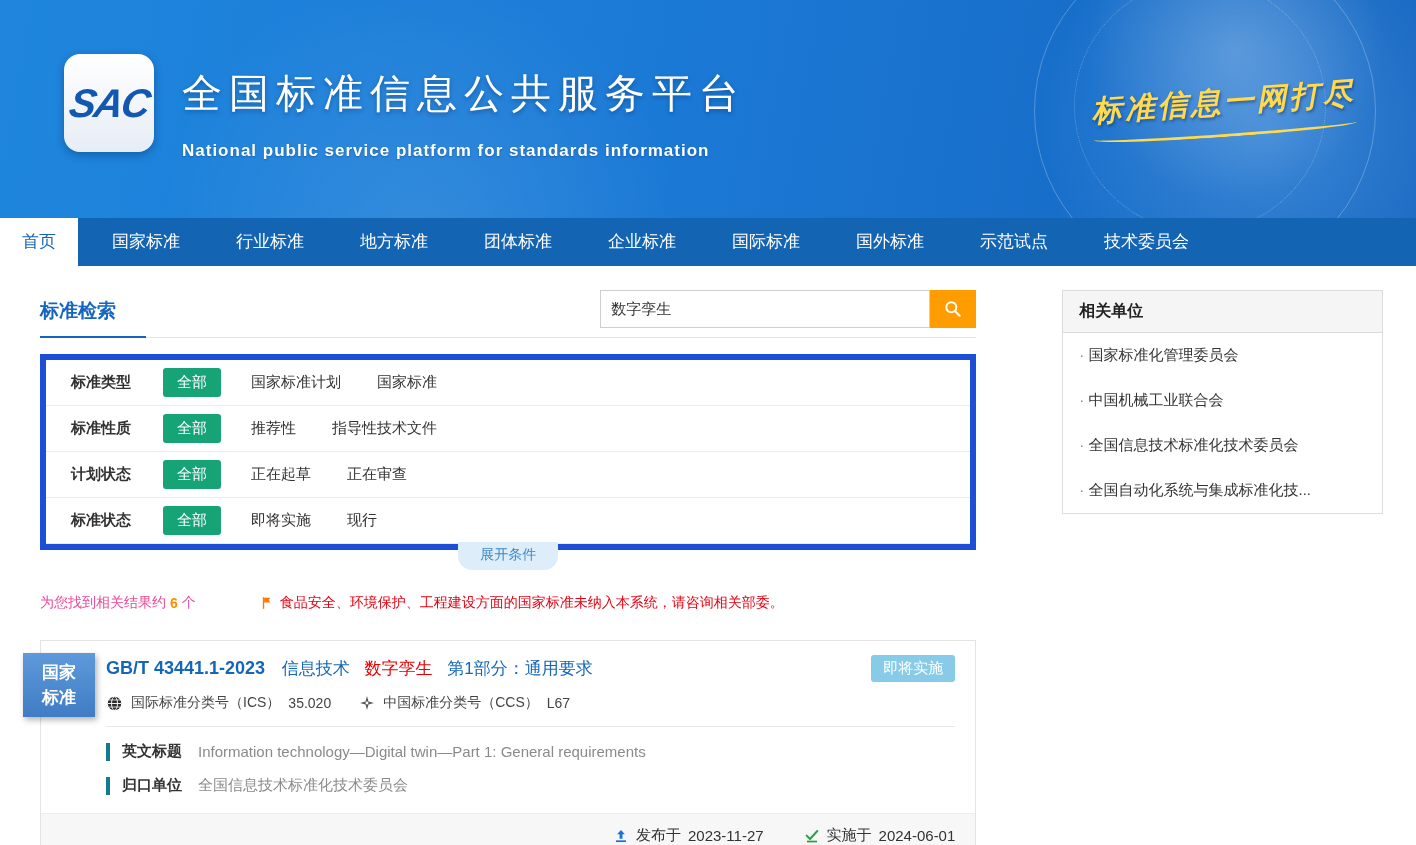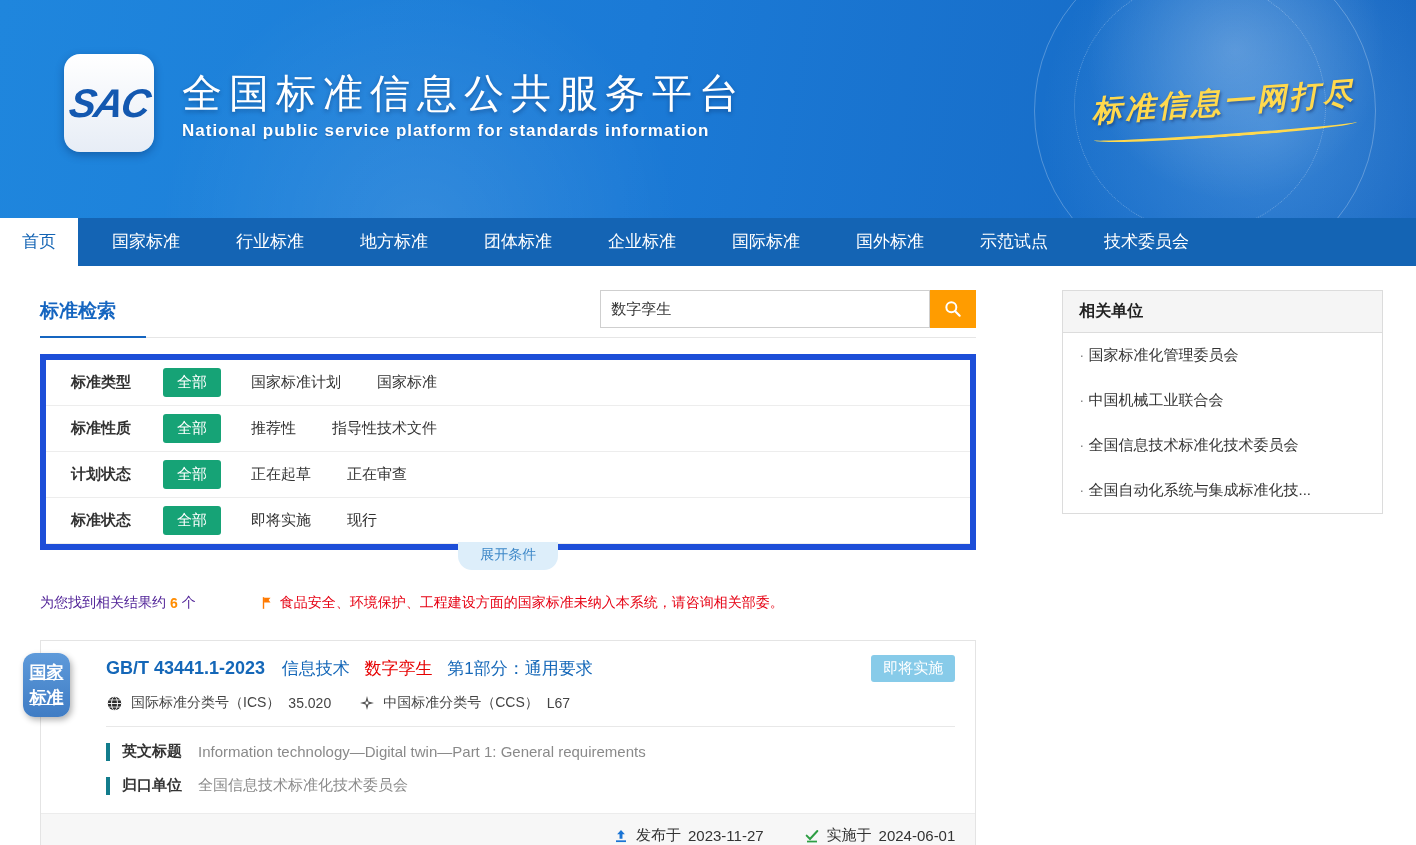--- a/index.html
+++ b/index.html
@@ -17,21 +17,21 @@
   .site-header::before { content:""; position:absolute; right:40px; top:-60px; width:340px; height:340px;
     border:1px solid rgba(255,255,255,.25); border-radius:50%; }
   .site-header::after { content:""; position:absolute; right:90px; top:-20px; width:250px; height:250px;
     border:1px dotted rgba(255,255,255,.30); border-radius:50%; }
   .logo-box { position:absolute; left:64px; top:54px; width:90px; height:98px;
     background:linear-gradient(180deg,#ffffff,#e7edf6); border-radius:16px;
     display:flex; align-items:center; justify-content:center; box-shadow:0 3px 8px rgba(0,30,80,.35); }
   .logo-text { font-style:italic; font-weight:bold; font-size:40px; color:#1358b0; letter-spacing:-2px; transform:skewX(-10deg); }
   .title-block { position:absolute; left:182px; top:66px; color:#fff; }
   .site-title { font-size:40px; font-weight:normal; letter-spacing:7px; margin:0; text-shadow:0 2px 4px rgba(0,20,60,.35); }
-  .site-subtitle { margin-top:0; font-size:17px; font-weight:bold; letter-spacing:1px; text-shadow:0 1px 2px rgba(0,20,60,.3); }
+  .site-subtitle { margin-top:20px; font-size:17px; font-weight:bold; letter-spacing:1px; text-shadow:0 1px 2px rgba(0,20,60,.3); }
   .slogan { position:absolute; left:1092px; top:82px; font-size:30px; font-weight:bold; font-style:italic;
     color:#ffd94e; transform:rotate(-4deg); letter-spacing:3px; text-shadow:1px 2px 3px rgba(20,40,90,.5); z-index:2; }
   .slogan::after { content:""; display:block; height:9px; margin-top:2px;
     border-bottom:3px solid #ffd94e; border-radius:0 0 100% 100%; }
 
   
   .main-nav { display:flex; background:#1464b4; height:48px; gap:12px; }
   .nav-item { color:#fff; font-size:17px; line-height:48px; padding:0 22px; cursor:pointer; white-space:nowrap; }
   .nav-item.active { background:#fff; color:#1464b4; }
 
@@ -53,30 +53,30 @@
   .filter-row { display:flex; align-items:center; height:46px; padding-left:25px; border-bottom:1px solid #ededed; }
   .filter-row:last-child { border-bottom:none; }
   .filter-label { width:92px; font-size:15px; font-weight:bold; color:#333; }
   .filter-all { background:#16a376; color:#fff; border:none; font-size:15px; padding:5px 14px; border-radius:3px; margin-right:30px; cursor:pointer; }
   .filter-opt { font-size:15px; color:#333; margin-right:36px; cursor:pointer; }
   .expand-btn { position:absolute; left:50%; bottom:-26px; transform:translateX(-50%);
     background:#ddeefa; color:#3e88c8; font-size:14px; padding:4px 22px 6px; border-radius:0 0 14px 14px; cursor:pointer; }
 
   
   .summary-row { display:flex; align-items:center; margin-bottom:28px; font-size:14px; }
-  .summary-text { color:#4c1d95; }
+  .summary-text { color:#ec4899; }
   .summary-count { color:#ff8c00; font-weight:bold; margin:0 4px; }
   .notice { display:flex; align-items:center; margin-left:64px; color:#e60012; gap:6px; }
 
   
   .result-card { position:relative; border:1px solid #e4e4e4; }
-  .card-badge { position:absolute; left:-18px; top:12px; width:47px; height:64px;
-    background:linear-gradient(180deg,#5e9ada,#3f7cc4); border-radius:12px; color:#fff; font-size:17px; font-weight:bold;
+  .card-badge { position:absolute; left:-18px; top:12px; width:72px; height:64px;
+    background:linear-gradient(180deg,#5e9ada,#3f7cc4); border-radius:0; color:#fff; font-size:17px; font-weight:bold;
     display:flex; flex-direction:column; align-items:center; justify-content:center; line-height:1.5;
-    box-shadow:2px 3px 6px rgba(0,0,0,.3); cursor:pointer;text-decoration:underline; }
+    box-shadow:2px 3px 6px rgba(0,0,0,.3); cursor:pointer; }
   .card-head { display:flex; justify-content:space-between; align-items:center; padding:14px 20px 0 65px; }
   .card-title { font-size:17px; color:#1467b8; cursor:pointer; }
   .card-title .code { font-weight:bold; font-size:18px; margin-right:12px; }
   .card-title .seg { margin-right:10px; }
   .card-title .hl { color:#e60000; margin-right:10px; }
   .status-badge { background:#87cbe9; color:#fff; font-size:15px; padding:4px 12px; border-radius:3px; white-space:nowrap; }
   .card-meta { display:flex; align-items:center; padding:12px 20px 14px 65px; font-size:14px; color:#444; }
   .meta-icon { display:flex; margin-right:8px; }
   .meta-group2 { margin-left:28px; display:flex; align-items:center; }
   .meta-label { margin-right:8px; }

